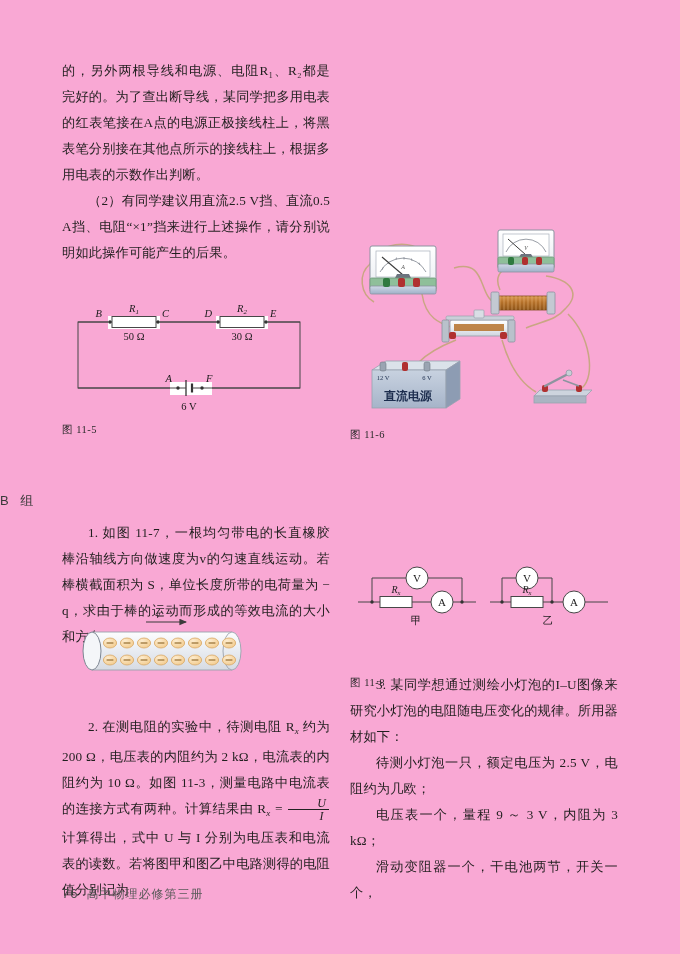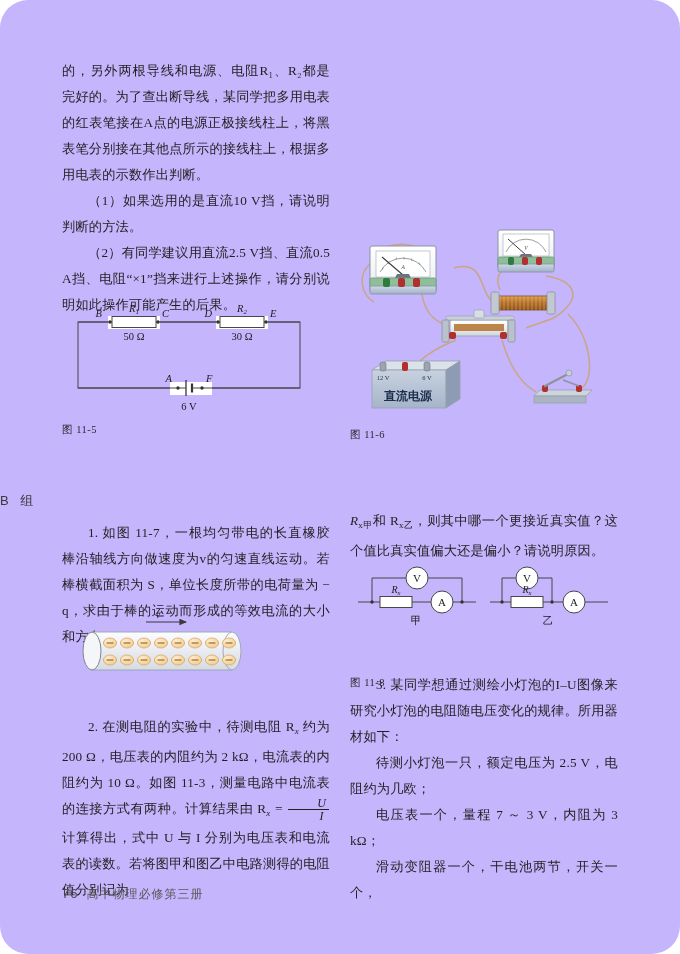--- a/index.html
+++ b/index.html
@@ -2,21 +2,21 @@
 <html><head>
 <meta charset="utf-8">
 <style>
   html,body{margin:0;padding:0;background:#ffffff;}
   body{
     width:680px;height:954px;position:relative;overflow:hidden;
     font-family:"Liberation Serif","DejaVu Serif",serif;
     color:#1a1a1a;
     -webkit-font-smoothing:antialiased;
   }
-  .page{position:absolute;inset:0;background:#c4b5fd;border-radius:28px;}
+  .page{position:absolute;inset:0;background:#f9a8d4;}
 
   
   .col-left{position:absolute;left:62px;top:58px;width:268px;}
   .col-right{position:absolute;left:350px;top:58px;width:268px;}
 
   .p{
     font-size:13.2px;line-height:26px;text-align:justify;
     text-justify:inter-ideograph;margin:0 0 0 0;letter-spacing:.2px;
     color:#211f1f;
   }
@@ -69,21 +69,20 @@
 
   svg{display:block;}
 </style>
 </head>
 <body>
 
 <div class="page">
 
   <div class="col-left">
     <p class="p">的，另外两根导线和电源、电阻R₁、R₂都是完好的。为了查出断导线，某同学把多用电表的红表笔接在A点的电源正极接线柱上，将黑表笔分别接在其他点所示的接线柱上，根据多用电表的示数作出判断。</p>
-    <p class="p indent">（1）如果选用的是直流10 V挡，请说明判断的方法。</p>
     <p class="p indent">（2）有同学建议用直流2.5 V挡、直流0.5 A挡、电阻“×1”挡来进行上述操作，请分别说明如此操作可能产生的后果。</p>
   </div>
 
   <div class="fig115">
     <svg width="268" height="120" viewBox="0 0 268 120">
 
       <rect x="16" y="22" width="222" height="66" fill="none" stroke="#474747" stroke-width="1"></rect>
 
       <rect x="46" y="16" width="52" height="13" fill="#fff"></rect>
       <rect x="154" y="16" width="52" height="13" fill="#fff"></rect>
@@ -372,23 +371,20 @@
             </g>
         </g>
       </g>
     </svg>
   </div>
 
   <div style="position:absolute;left:62px;top:714px;width:268px;">
     <p class="p indent"><span>2. 在测电阻的实验中，待测电阻 R</span><span class="sub ital">x</span><span> 约为200 Ω，电压表的内阻约为 2 kΩ，电流表的内阻约为 10 Ω。如图 11-3，测量电路中电流表的连接方式有两种。计算结果由 R</span><span class="sub ital">x</span><span class="ital"> = </span><span class="frac"><span class="num">U</span><span class="den">I</span></span><span>计算得出，式中 U 与 I 分别为电压表和电流表的读数。若将图甲和图乙中电路测得的电阻值分别记为</span></p>
   </div>
 
-  <div style="position:absolute;left:350px;top:508px;width:268px;">
-    <p class="p"><span class="ital">R</span><span class="sub">x甲</span><span>和 R</span><span class="sub">x乙</span><span>，则其中哪一个更接近真实值？这个值比真实值偏大还是偏小？请说明原因。</span></p>
-  </div>
 
   <div class="fig118">
     <svg width="268" height="66" viewBox="0 0 268 66">
 
       <g stroke="#474747" stroke-width="1" fill="none">
         <line x1="8" y1="36" x2="126" y2="36"></line>
         <line x1="22" y1="36" x2="22" y2="12"></line>
         <line x1="112" y1="36" x2="112" y2="12"></line>
         <line x1="22" y1="12" x2="56" y2="12"></line>
         <line x1="78" y1="12" x2="112" y2="12"></line>
@@ -419,21 +415,21 @@
       <circle cx="152" cy="36" r="1.7" fill="#333"></circle>
       <circle cx="202" cy="36" r="1.7" fill="#333"></circle>
       <text x="198" y="58" font-family="Liberation Serif, serif" font-size="10.5" fill="#1a1a1a" text-anchor="middle">乙</text>
     </svg>
     <div class="cap">图 11-8</div>
   </div>
 
   <div style="position:absolute;left:350px;top:672px;width:268px;">
     <p class="p indent">3. 某同学想通过测绘小灯泡的I–U图像来研究小灯泡的电阻随电压变化的规律。所用器材如下：</p>
     <p class="p indent">待测小灯泡一只，额定电压为 2.5 V，电阻约为几欧；</p>
-    <p class="p indent">电压表一个，量程 7 ～ 3 V，内阻为 3 kΩ；</p>
+    <p class="p indent">电压表一个，量程 9 ～ 3 V，内阻为 3 kΩ；</p>
     <p class="p indent">滑动变阻器一个，干电池两节，开关一个，</p>
   </div>
 
   <div class="footer">
     <span class="pn">76</span><span>高中物理必修第三册</span>
   </div>
 
 </div>
 
 </body></html>

